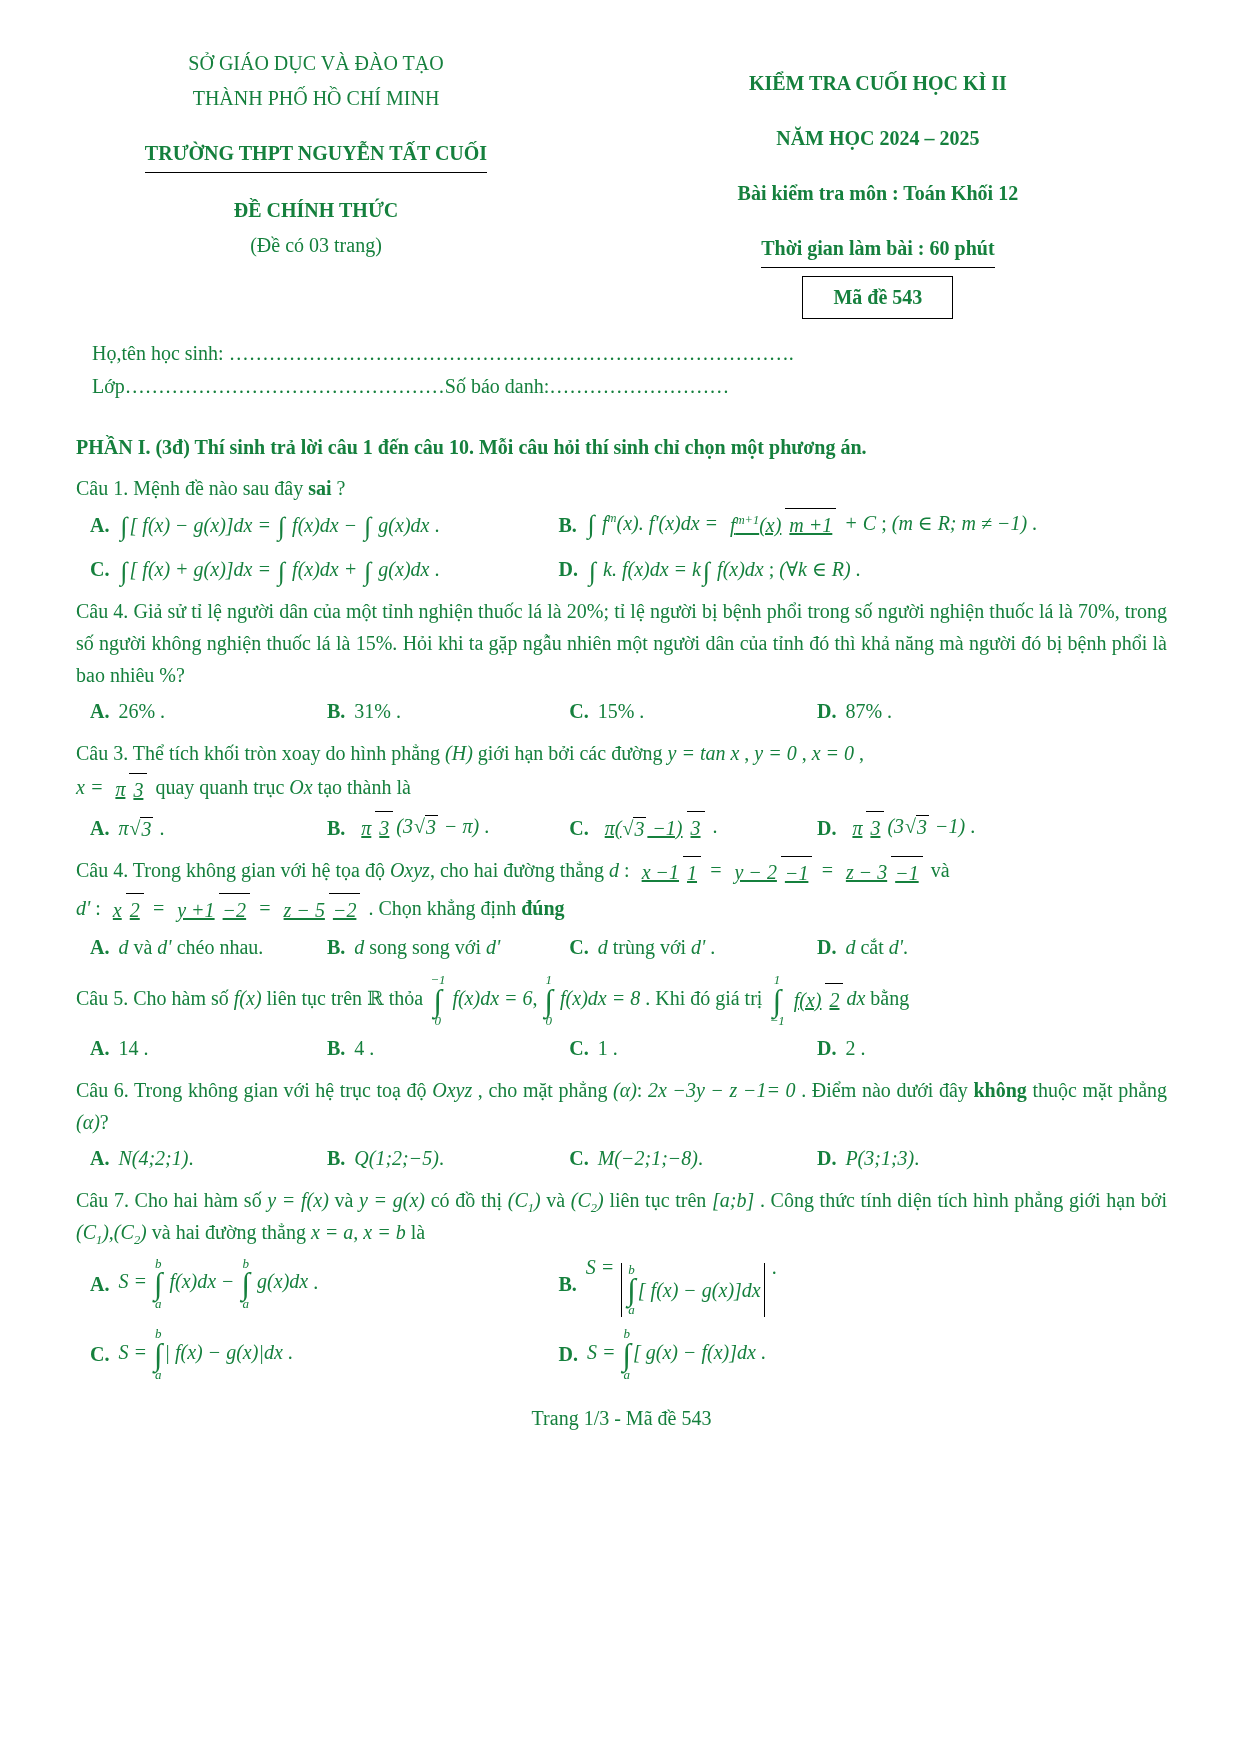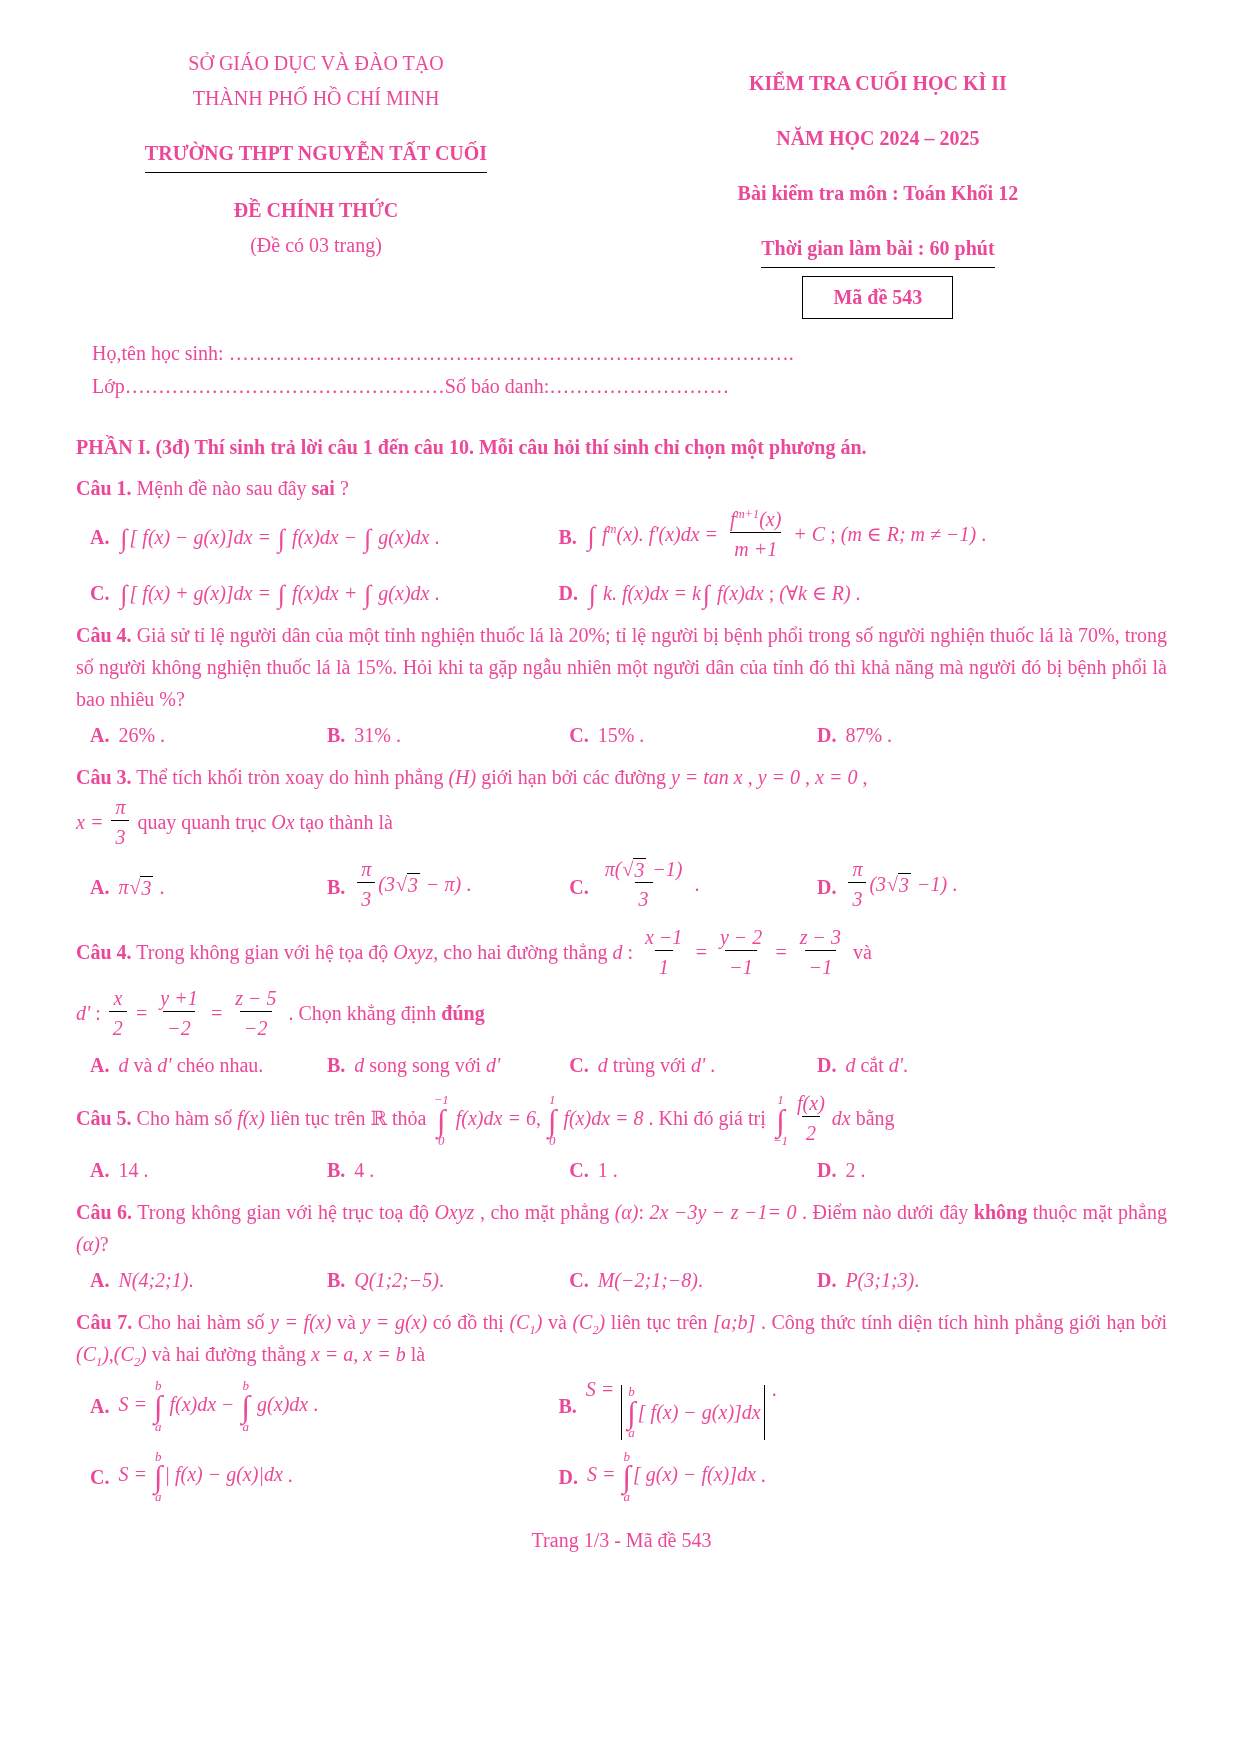--- a/index.html
+++ b/index.html
@@ -1,40 +1,40 @@
 <!DOCTYPE html>
 <html><head>
 <meta charset="utf-8">
 <style>
   html,body{margin:0;padding:0;background:#ffffff;}
   body{width:1241px;}
-  .page{width:1241px;min-height:1755px;background:#fff;color:#ec4899;
+  .page{width:1241px;min-height:1755px;background:#fff;color:#15803d;
         font-family:"Liberation Serif","DejaVu Serif",serif;
         font-size:20px;line-height:1.6;padding:46px 74px 40px 76px;box-sizing:border-box;}
   .bold{font-weight:700;margin-top:20px;}
   .uline{display:inline-block;border-bottom:1.6px solid #000;padding-bottom:1px;}
   .header{display:flex;justify-content:space-between;}
   .header-left{width:44%;text-align:center;line-height:1.75;}
   .header-right{width:53%;text-align:center;line-height:1.75;}
   .code-box-wrap{margin-top:8px;text-align:center;}
   .exam-code-box{display:inline-block;border:1.8px solid #000;padding:3px 30px;font-weight:700;}
   .student{margin-top:18px;line-height:1.65;margin-left:16px;}
   .part-title{margin:28px 0 0;font-weight:700;text-align:justify;}
   .question{margin-top:9px;}
   .qpara{margin:0;text-align:justify;}
   .qpara2{margin:2px 0 0;text-align:justify;}
-  .qlabel{font-weight:700;}
+  .qlabel{font-weight:400;}
   .opts{padding-left:14px;margin-top:3px;}
   .opts-4{display:grid;grid-template-columns:22% 22.5% 23% 32.5%;row-gap:6px;}
   .opts-2{display:grid;grid-template-columns:43.5% 56.5%;row-gap:10px;}
   .opt{display:flex;align-items:center;min-height:34px;}
   .opt-letter{font-weight:700;margin-right:9px;}
   .mi{font-style:italic;}
   sup,sub{font-size:0.62em;line-height:0;}
-  .frac{display:inline-flex;flex-direction:column;align-items:center;vertical-align:middle;margin:0 3px;text-align:left;}
+  .frac{display:inline-flex;flex-direction:row;align-items:center;vertical-align:middle;margin:0 3px;text-align:left;text-decoration:underline;}
   .fnum{display:block;padding:0 4px;line-height:1.25;}
   .fden{display:block;padding:4px 4px;line-height:1.25;border-top:1.4px solid #000;}
   .int{display:inline-flex;flex-direction:column;align-items:center;vertical-align:middle;line-height:1;margin:0 2px;}
   .int .ilim{font-size:13px;line-height:1.05;}
   .int .isign{font-size:31px;line-height:0.88;font-style:normal;}
   .int.nolim .isign{font-size:26px;line-height:1;}
   .sqrt{display:inline-flex;align-items:stretch;margin:0 1px;}
   .rsign{line-height:1.15;}
   .rbody{border-top:1.5px solid #000;padding:0 2px 0 1px;line-height:1.15;}
   .absb{display:inline-flex;align-items:center;border-left:1.7px solid #000;border-right:1.7px solid #000;padding:0 3px;margin:0 2px;}

